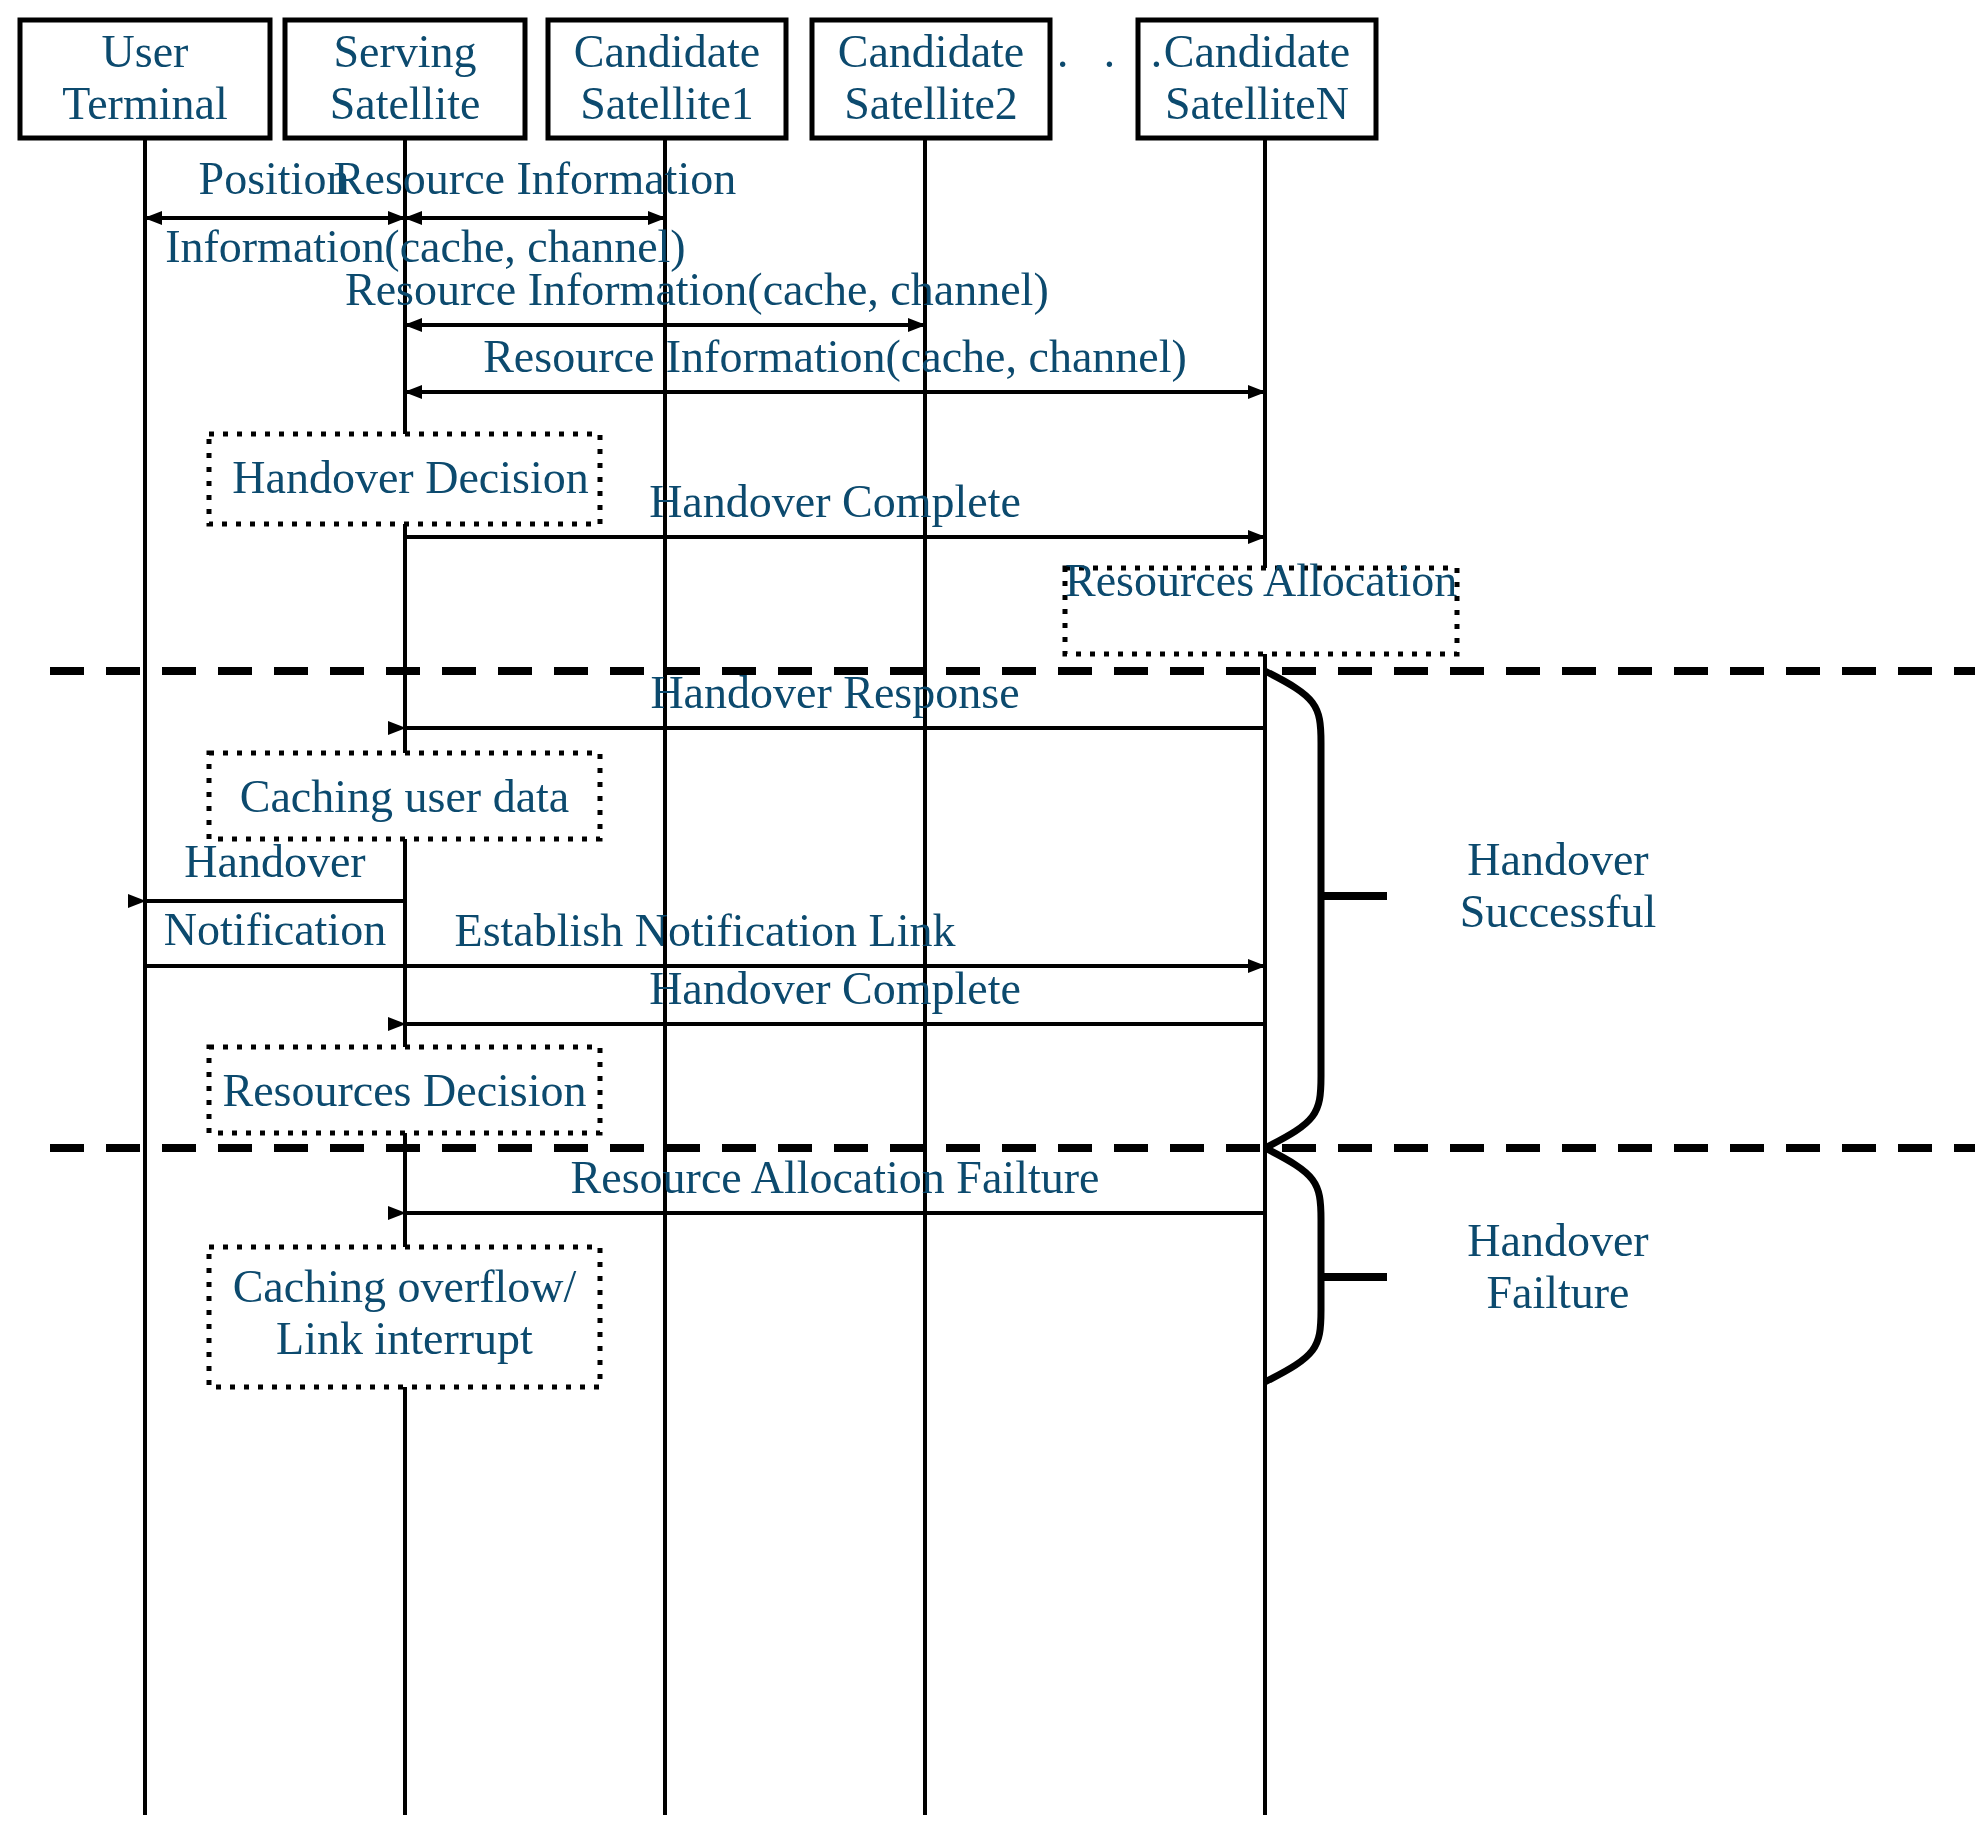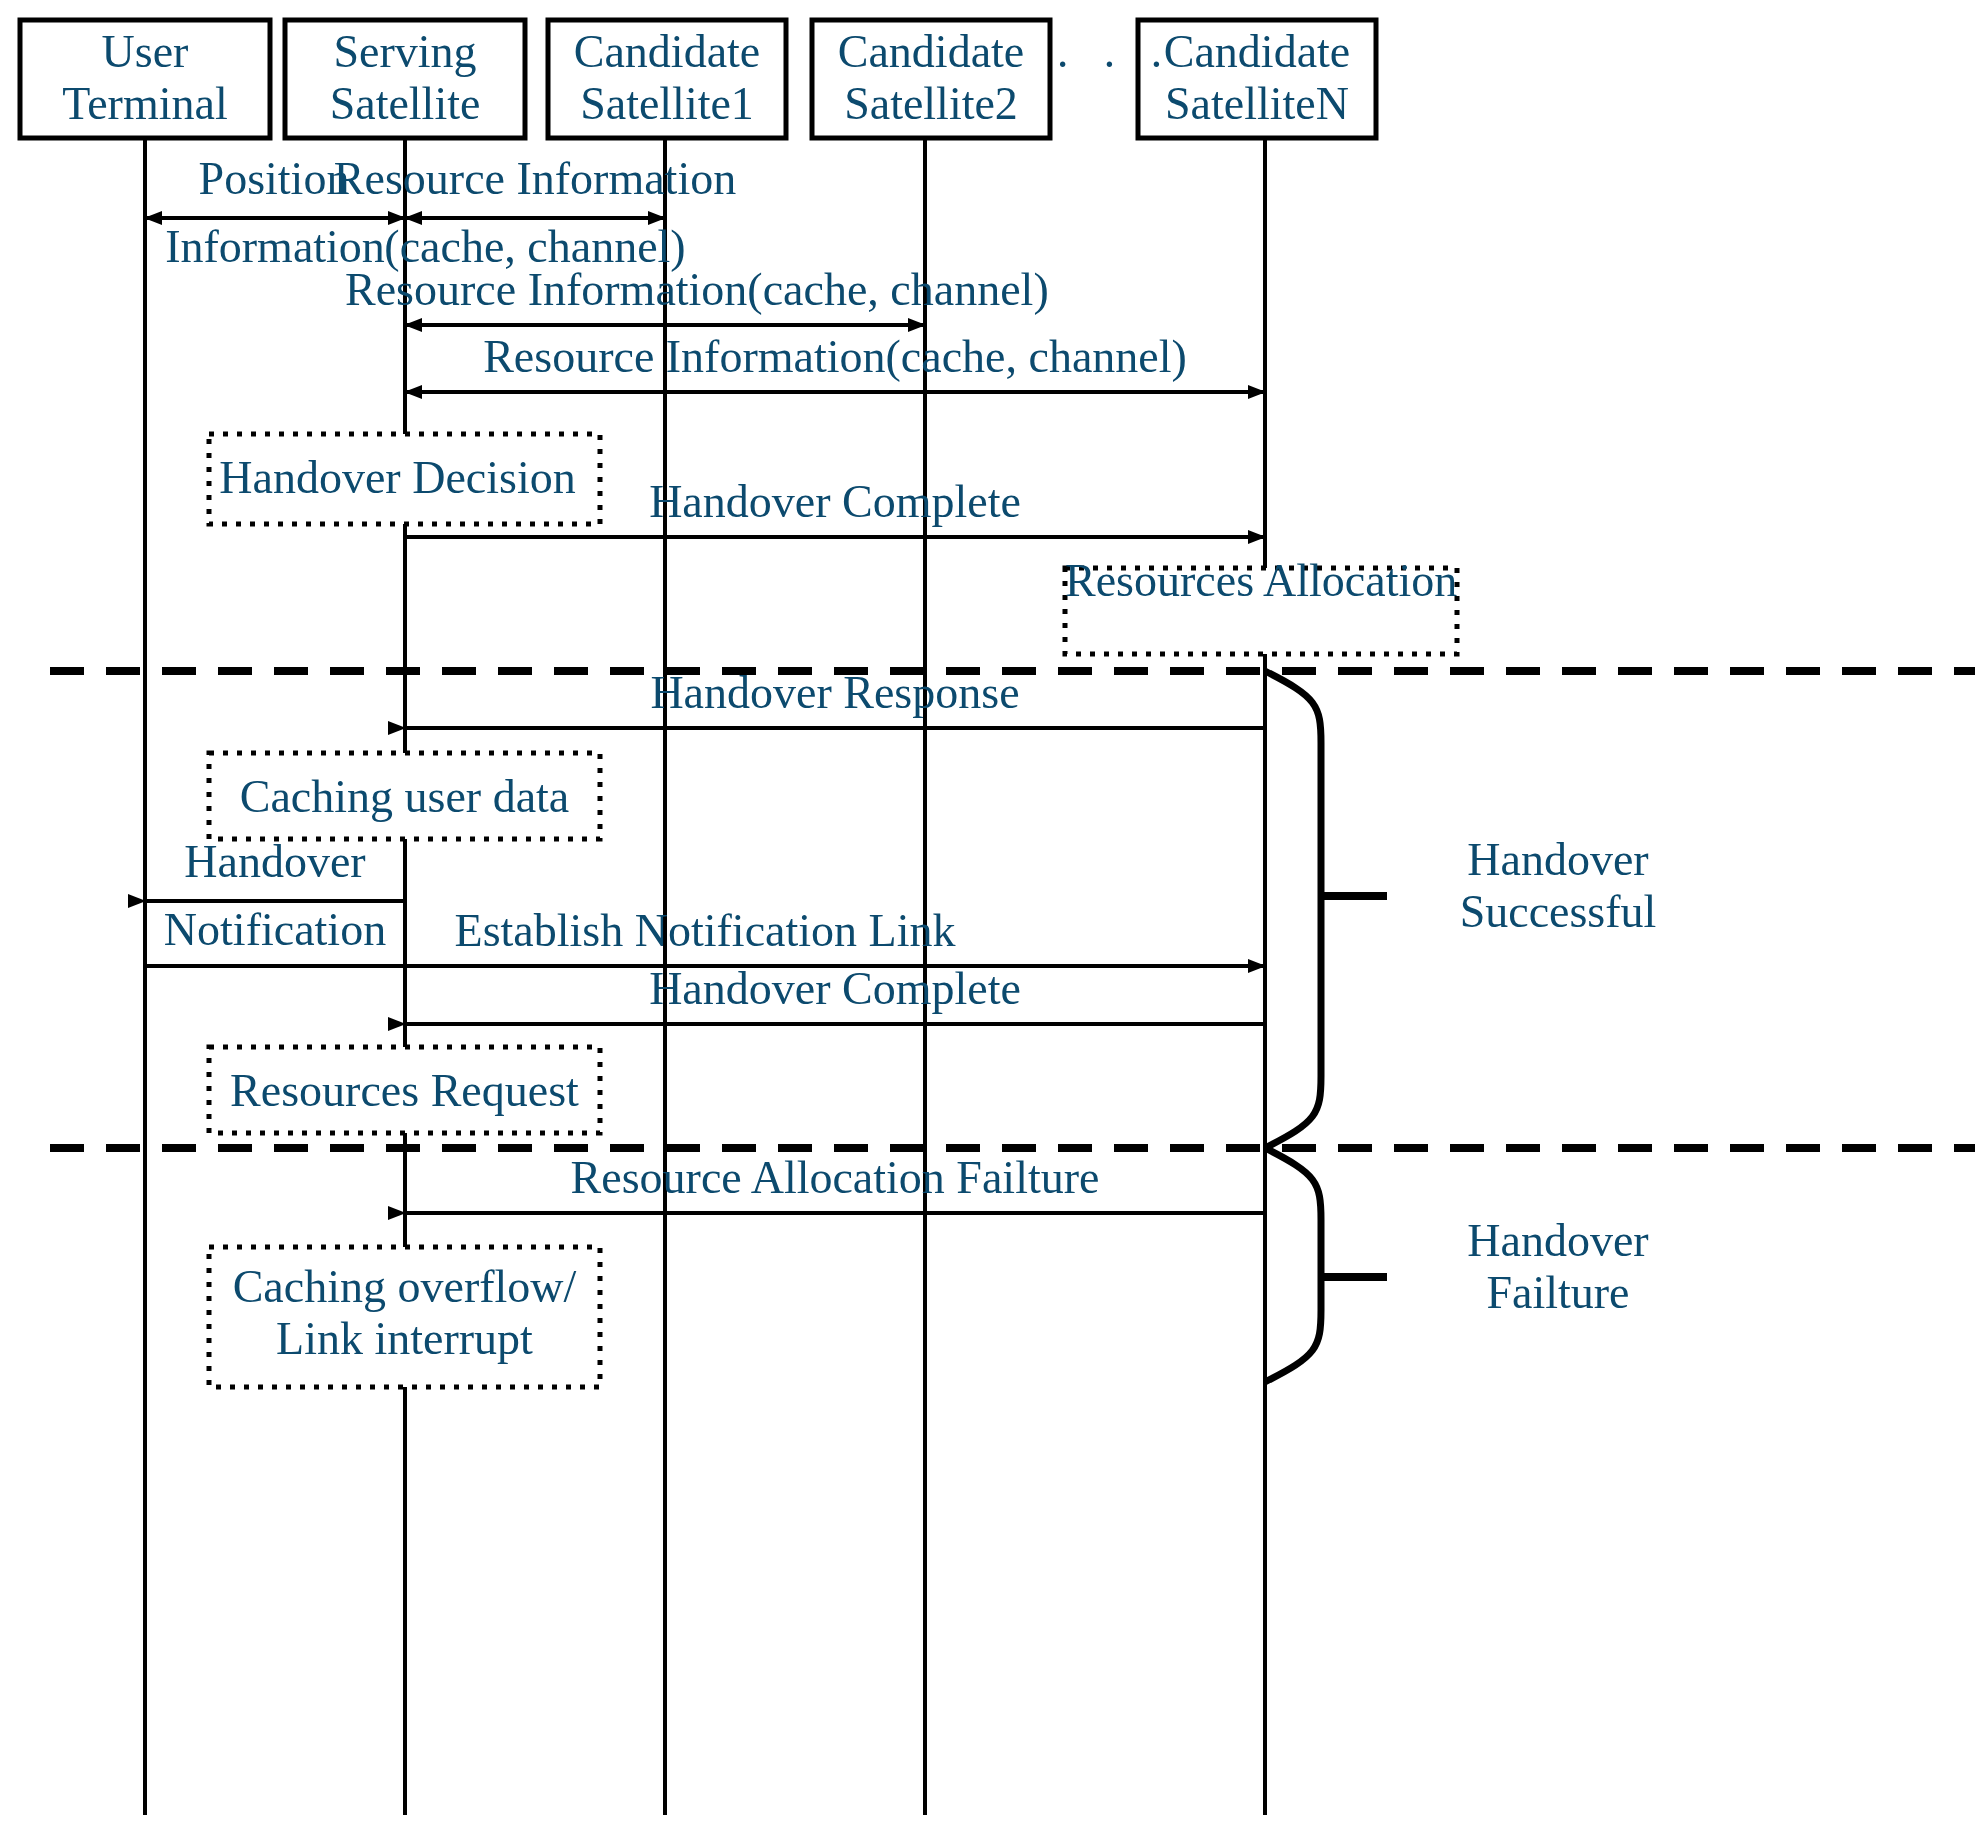--- a/index.html
+++ b/index.html
@@ -72,24 +72,24 @@
       </g>
   </svg>
 
   <div id="labels">
       <div class="lbl actor-label" style="left: 20px; top: 26px; width: 250px;">User<br>Terminal</div>
       <div class="lbl actor-label" style="left: 285px; top: 26px; width: 240px;">Serving<br>Satellite</div>
       <div class="lbl actor-label" style="left: 548px; top: 26px; width: 238px;">Candidate<br>Satellite1</div>
       <div class="lbl actor-label" style="left: 812px; top: 26px; width: 238px;">Candidate<br>Satellite2</div>
       <div class="lbl actor-label" style="left: 1138px; top: 26px; width: 238px;">Candidate<br>SatelliteN</div>
       <div class="lbl dots" style="left: 1055px; top: 42px; width: 90px;">· · ·</div>
-      <div class="lbl boxlbl" style="left: 202px; top: 452px; width: 391px;">Handover Decision</div>
+      <div class="lbl boxlbl" style="left: 215px; top: 452px; width: 391px;">Handover Decision</div>
       <div class="lbl boxlbl" style="left: 1065px; top: 555px; width: 392px;">Resources Allocation</div>
       <div class="lbl boxlbl" style="left: 209px; top: 771px; width: 391px;">Caching user data</div>
-      <div class="lbl boxlbl" style="left: 209px; top: 1065px; width: 391px;">Resources Request</div>
+      <div class="lbl boxlbl" style="left: 209px; top: 1065px; width: 391px;">Resources Decision</div>
       <div class="lbl boxlbl" style="left: 209px; top: 1261px; width: 391px;">Caching overflow/<br>Link interrupt</div>
       <div class="lbl msg" style="left: 4px; top: 156px; width: 540px;">Position</div>
       <div class="lbl msg" style="left: 5px; top: 224px; width: 540px;">Information</div>
       <div class="lbl msg" style="left: 265px; top: 156px; width: 540px;">Resource Information</div>
       <div class="lbl msg" style="left: 265px; top: 224px; width: 540px;">(cache, channel)</div>
       <div class="lbl msg" style="left: 345px; top: 267px; width: 640px;">Resource Information(cache, channel)</div>
       <div class="lbl msg" style="left: 345px; top: 334px; width: 980px;">Resource Information(cache, channel)</div>
       <div class="lbl msg" style="left: 345px; top: 479px; width: 980px;">Handover Complete</div>
       <div class="lbl msg" style="left: 345px; top: 670px; width: 980px;">Handover Response</div>
       <div class="lbl msg" style="left: 5px; top: 839px; width: 540px;">Handover</div>

